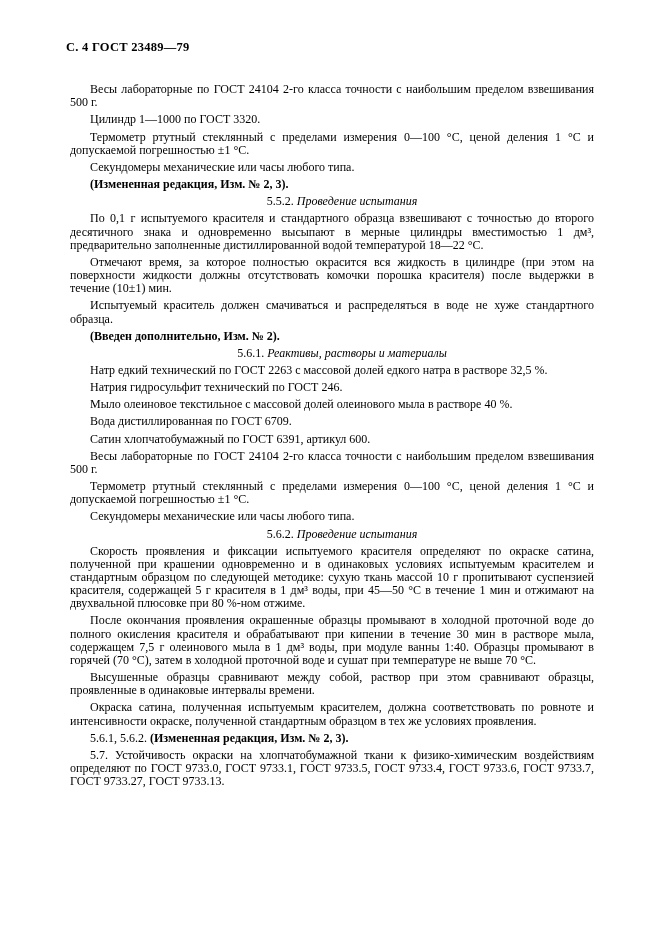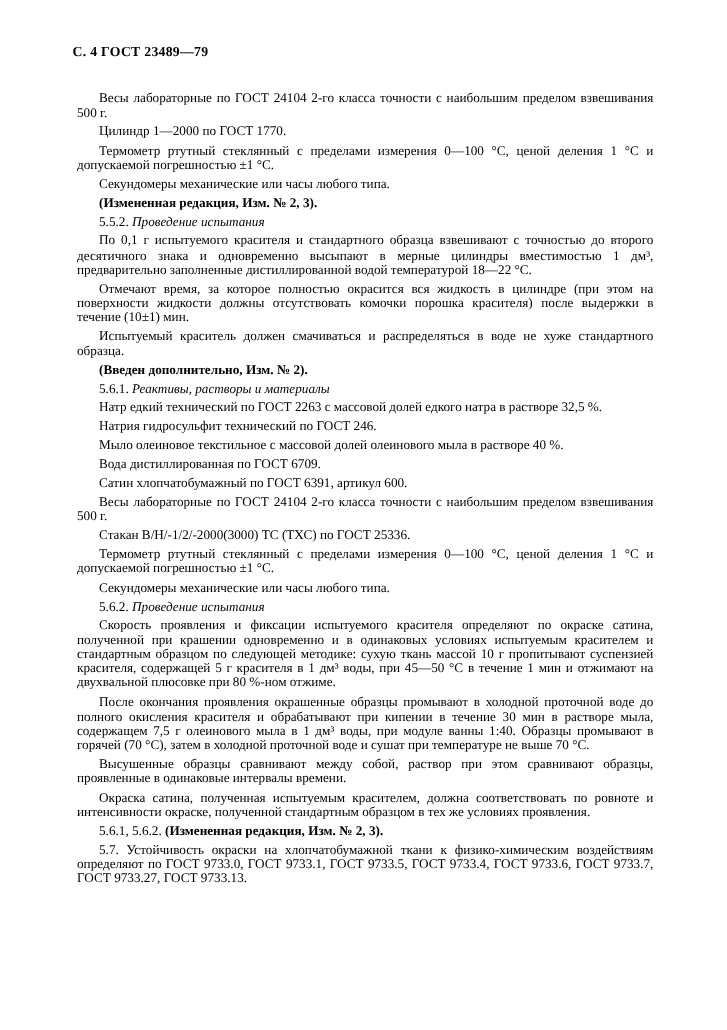--- a/index.html
+++ b/index.html
@@ -25,52 +25,51 @@
   }
   .doc-body p.para {
     margin: 4px;
     text-indent: 20px;
     text-align: justify;
   }
   .doc-body p.bold {
     font-weight: bold;
     text-align: left;
   }
-  .doc-body p.heading-italic { text-align: left; }
+  .doc-body p.heading-italic { text-align: center; }
   .doc-body p.heading-italic .htext { font-style: italic; }
   .doc-body p.heading-spaced .htext {
     letter-spacing: 0.27em;
     word-spacing: 0.40em;
   }
   .doc-body .b { font-weight: bold; }
 </style>
 </head>
 <body>
 
 <div class="page">
   <div class="page-header">С. 4 ГОСТ 23489—79</div>
   <div class="doc-body" id="doc-body">
       <p class="para text">Весы лабораторные по ГОСТ 24104 2-го класса точности с наибольшим пределом взвешивания 500 г.</p>
-      <p class="para text">Цилиндр 1—2000 по ГОСТ 1770.</p>
+      <p class="para text">Цилиндр 1—1000 по ГОСТ 3320.</p>
       <p class="para text">Термометр ртутный стеклянный с пределами измерения 0—100 °С, ценой деления 1 °С и допускаемой погрешностью ±1 °С.</p>
       <p class="para text">Секундомеры механические или часы любого типа.</p>
       <p class="para bold">(Измененная редакция, Изм. № 2, 3).</p>
       <p class="para heading-italic"><span class="num">5.5.2. </span><span class="htext">Проведение испытания</span></p>
       <p class="para text">По 0,1 г испытуемого красителя и стандартного образца взвешивают с точностью до второго десятичного знака и одновременно высыпают в мерные цилиндры вместимостью 1 дм³, предварительно заполненные дистиллированной водой температурой 18—22 °С.</p>
       <p class="para text">Отмечают время, за которое полностью окрасится вся жидкость в цилиндре (при этом на поверхности жидкости должны отсутствовать комочки порошка красителя) после выдержки в течение (10±1) мин.</p>
       <p class="para text">Испытуемый краситель должен смачиваться и распределяться в воде не хуже стандартного образца.</p>
       <p class="para bold">(Введен дополнительно, Изм. № 2).</p>
       <p class="para heading-italic"><span class="num">5.6.1. </span><span class="htext">Реактивы, растворы и материалы</span></p>
       <p class="para text">Натр едкий технический по ГОСТ 2263 с массовой долей едкого натра в растворе 32,5 %.</p>
       <p class="para text">Натрия гидросульфит технический по ГОСТ 246.</p>
       <p class="para text">Мыло олеиновое текстильное с массовой долей олеинового мыла в растворе 40 %.</p>
       <p class="para text">Вода дистиллированная по ГОСТ 6709.</p>
       <p class="para text">Сатин хлопчатобумажный по ГОСТ 6391, артикул 600.</p>
       <p class="para text">Весы лабораторные по ГОСТ 24104 2-го класса точности с наибольшим пределом взвешивания 500 г.</p>
-      <p class="para text">Стакан В/Н/-1/2/-2000(3000) ТС (ТХС) по ГОСТ 25336.</p>
       <p class="para text">Термометр ртутный стеклянный с пределами измерения 0—100 °С, ценой деления 1 °С и допускаемой погрешностью ±1 °С.</p>
       <p class="para text">Секундомеры механические или часы любого типа.</p>
       <p class="para heading-italic"><span class="num">5.6.2. </span><span class="htext">Проведение испытания</span></p>
       <p class="para text">Скорость проявления и фиксации испытуемого красителя определяют по окраске сатина, полученной при крашении одновременно и в одинаковых условиях испытуемым красителем и стандартным образцом по следующей методике: сухую ткань массой 10 г пропитывают суспензией красителя, содержащей 5 г красителя в 1 дм³ воды, при 45—50 °С в течение 1 мин и отжимают на двухвальной плюсовке при 80 %-ном отжиме.</p>
       <p class="para text">После окончания проявления окрашенные образцы промывают в холодной проточной воде до полного окисления красителя и обрабатывают при кипении в течение 30 мин в растворе мыла, содержащем 7,5 г олеинового мыла в 1 дм³ воды, при модуле ванны 1:40. Образцы промывают в горячей (70 °С), затем в холодной проточной воде и сушат при температуре не выше 70 °С.</p>
       <p class="para text">Высушенные образцы сравнивают между собой, раствор при этом сравнивают образцы, проявленные в одинаковые интервалы времени.</p>
       <p class="para text">Окраска сатина, полученная испытуемым красителем, должна соответствовать по ровноте и интенсивности окраске, полученной стандартным образцом в тех же условиях проявления.</p>
       <p class="para mixed-bold"><span>5.6.1, 5.6.2. </span><span class="b">(Измененная редакция, Изм. № 2, 3).</span></p>
       <p class="para text">5.7. Устойчивость окраски на хлопчатобумажной ткани к физико-химическим воздействиям определяют по ГОСТ 9733.0, ГОСТ 9733.1, ГОСТ 9733.5, ГОСТ 9733.4, ГОСТ 9733.6, ГОСТ 9733.7, ГОСТ 9733.27, ГОСТ 9733.13.</p>
     </div>

